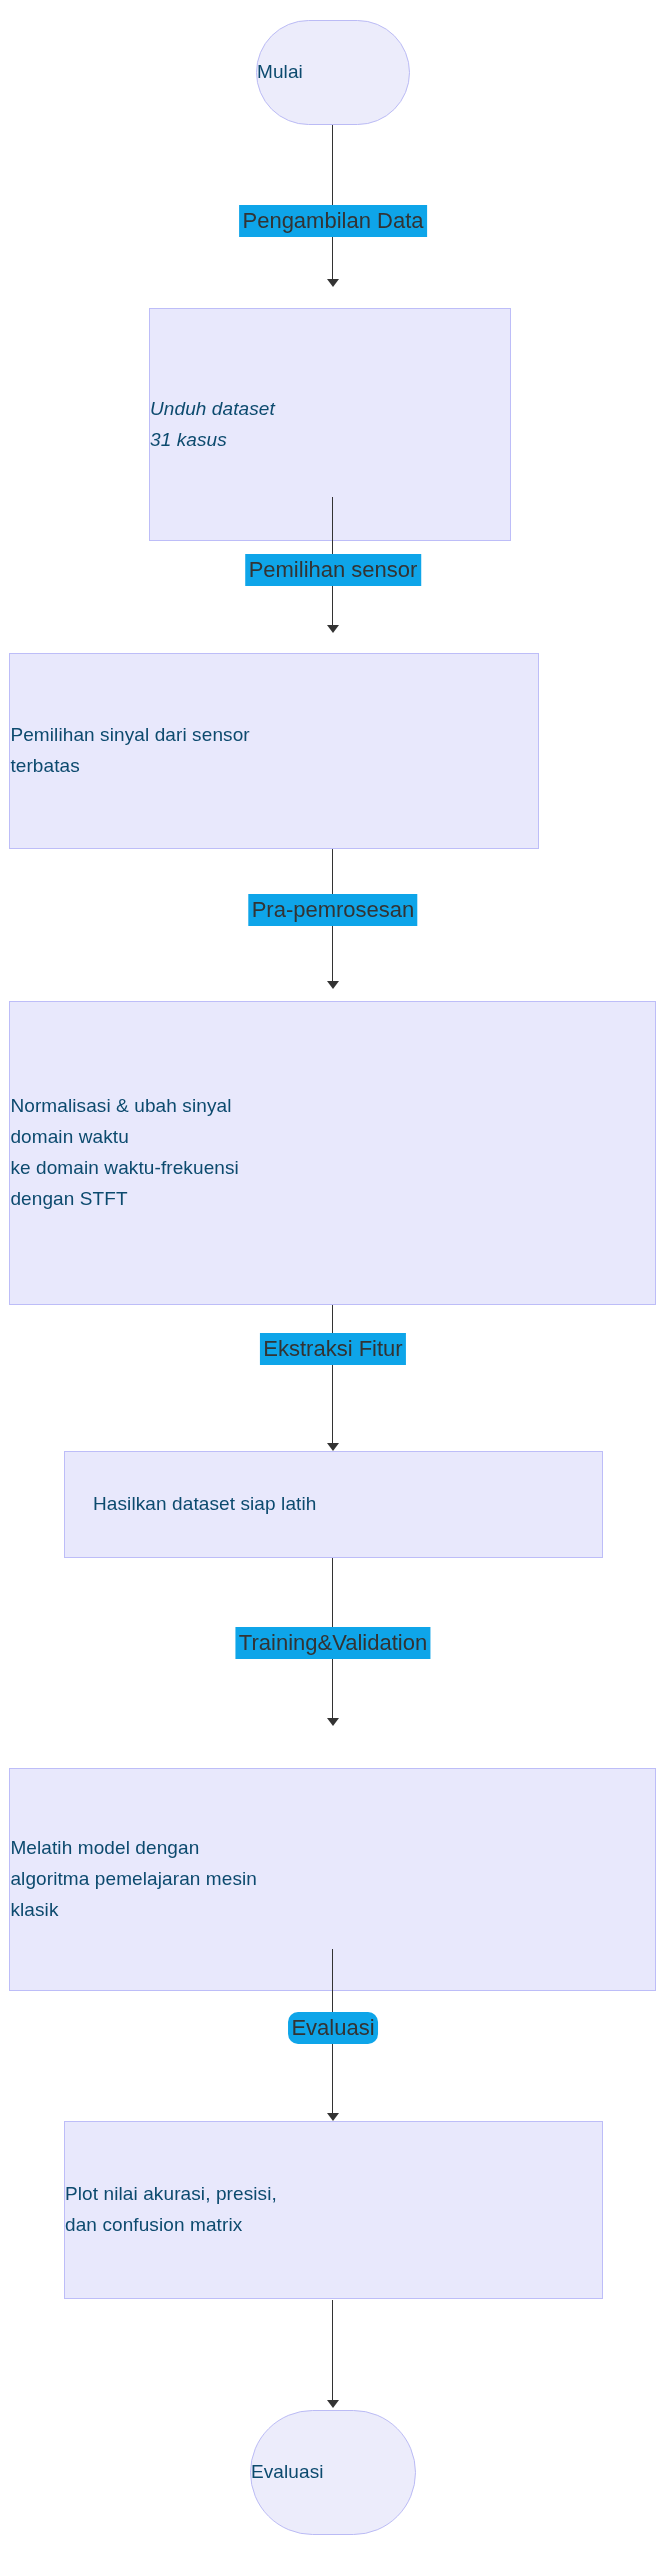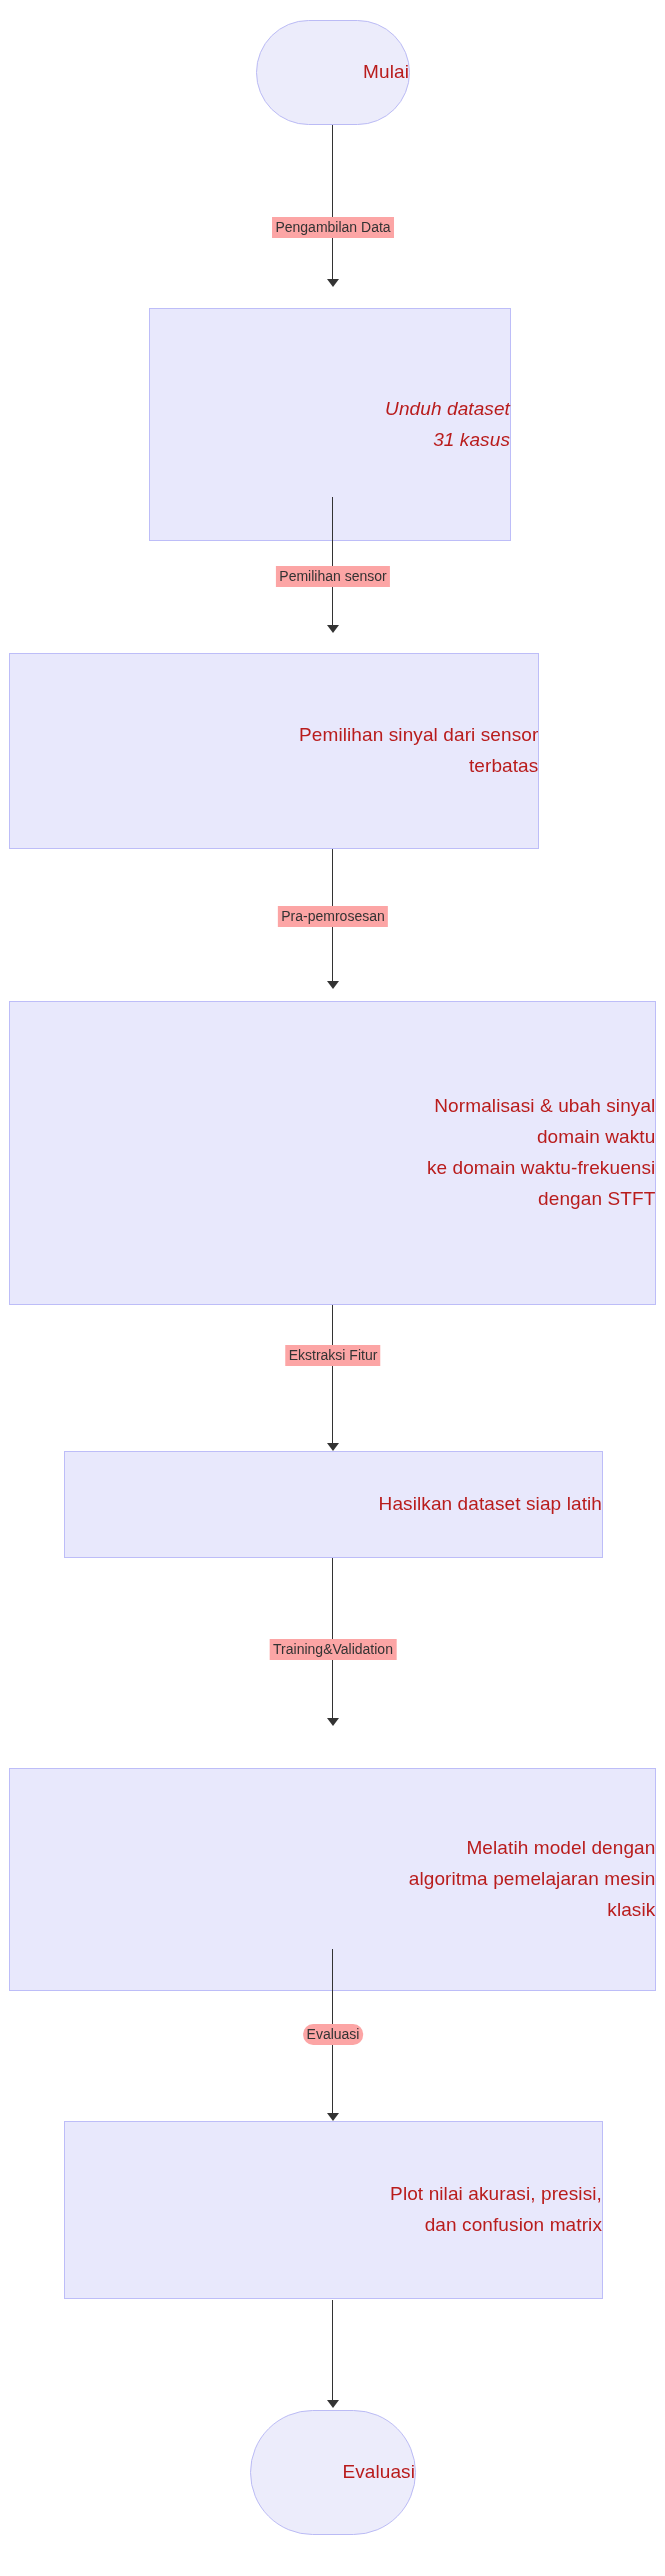--- a/index.html
+++ b/index.html
@@ -18,24 +18,24 @@
     background: #ffffff;
     overflow: hidden;
   }
 
   
   .node {
     position: absolute;
     box-sizing: border-box;
     background: #E8E8FC;
     border: 1.3px solid #BDBDF8;
-    color: #b91c1c;
+    color: #0c4a6e;
     display: flex;
     flex-direction: column;
-    align-items: flex-end;
+    align-items: flex-start;
     justify-content: center;
     text-align: center;
     font-size: 19px;
     line-height: 1.62;
     letter-spacing: 0.1px;
   }
   .node.terminator {
     border-radius: 670px;
     background: #ECECFB;
     border-color: #BBBBF5;
@@ -58,29 +58,28 @@
     width: 0;
     height: 0;
     border-left: 6px solid transparent;
     border-right: 6px solid transparent;
     border-top: 8.7px solid #333333;
   }
 
   
   .edge-label {
     position: absolute;
-    background: #fca5a5;
+    background: #0ea5e9;
     color: #333333;
-    font-size: 14px;
+    font-size: 22px;
     line-height: 1.35;
     padding: 1.3px 3.4px;
     white-space: nowrap;
     transform: translateX(-50%);
     left: 333px;
-    margin-top: 12px;
   }
 </style>
 </head>
 <body>
 
 <div id="flowchart">
 
   <div class="node terminator" style="left:256px; top:20px; width:154px; height:105px;">
     <span class="line">Mulai</span>
   </div>
@@ -111,21 +110,21 @@
     <span class="line">Normalisasi &amp; ubah sinyal</span>
     <span class="line">domain waktu</span>
     <span class="line">ke domain waktu-frekuensi</span>
     <span class="line">dengan STFT</span>
   </div>
 
   <div class="connector" style="top:1305px; height:138px;"></div>
   <div class="arrowhead" style="top:1443px;"></div>
   <div class="edge-label" style="top:1333px;">Ekstraksi Fitur</div>
 
-  <div class="node" style="left:64px; top:1451px; width:539px; height:107px;">
+  <div class="node" style="left:64px; top:1451px; width:539px; height:107px;padding-left:28px;">
     <span class="line">Hasilkan dataset siap latih</span>
   </div>
 
   <div class="connector" style="top:1558px; height:160px;"></div>
   <div class="arrowhead" style="top:1718px;"></div>
   <div class="edge-label" style="top:1627px;">Training&amp;Validation</div>
 
   <div class="node" style="left:9.4px; top:1727px; width:647px; height:223px;margin-top:41px;">
     <span class="line">Melatih model dengan</span>
     <span class="line">algoritma pemelajaran mesin</span>

